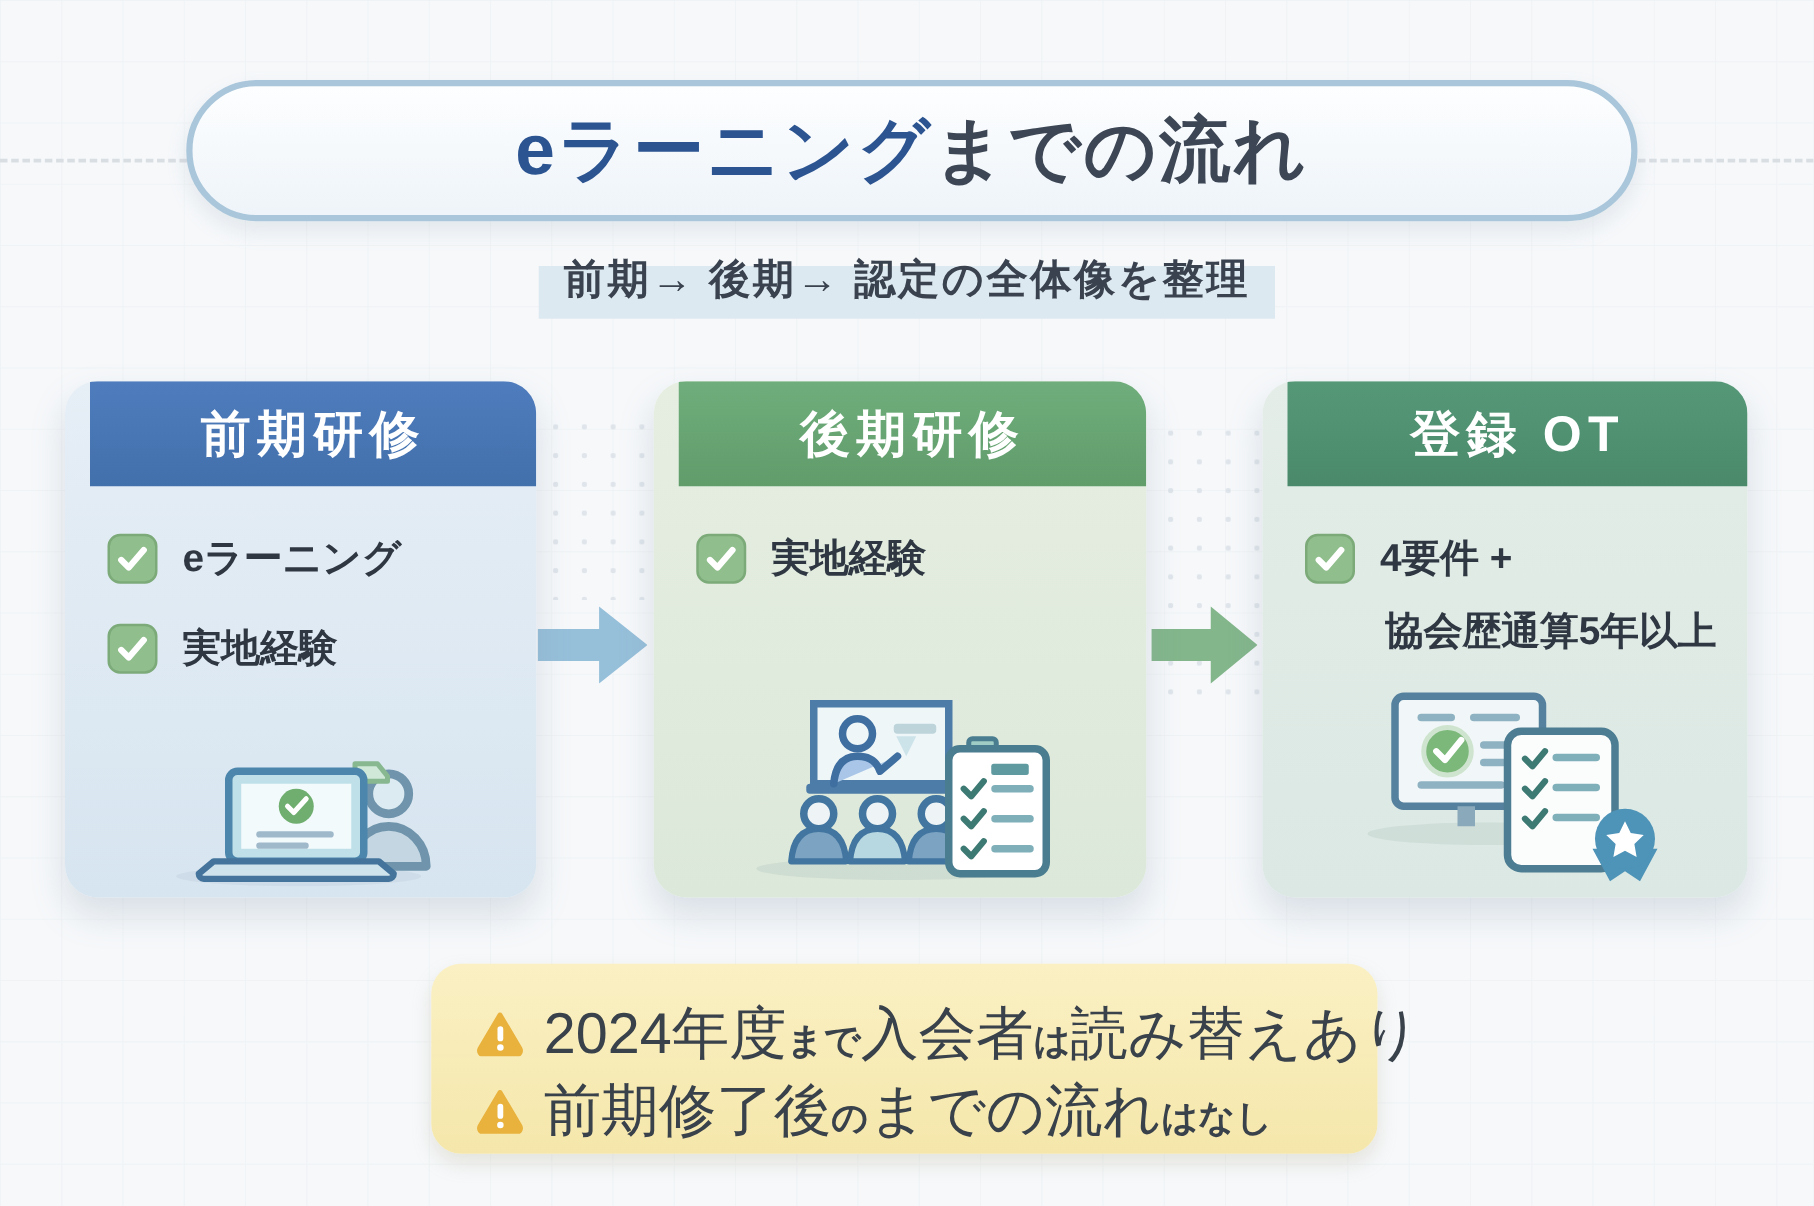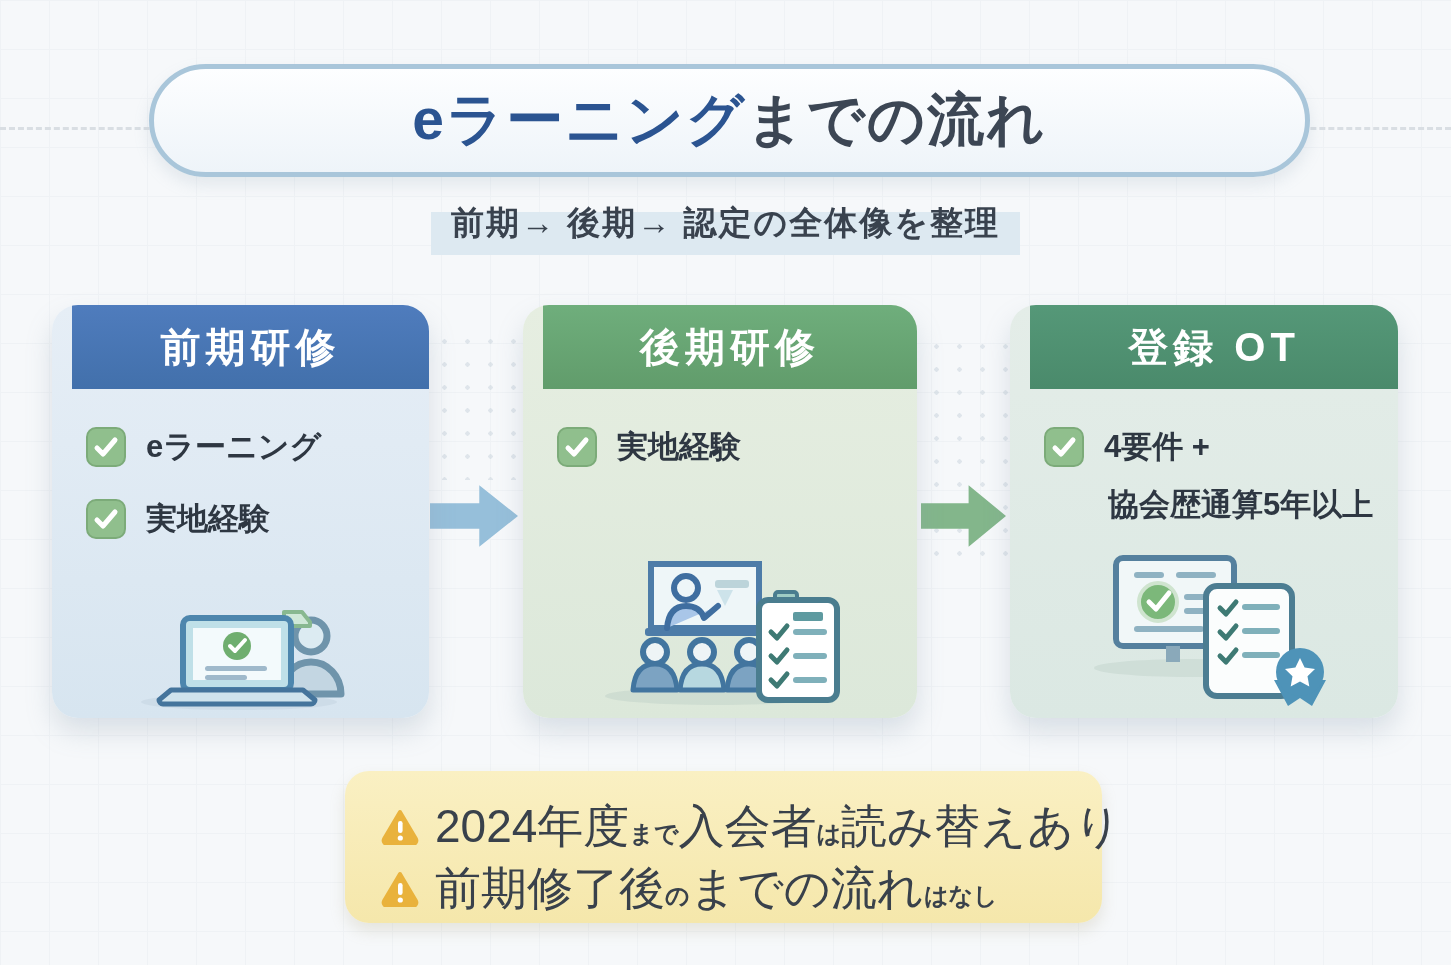--- a/index.html
+++ b/index.html
@@ -82,21 +82,21 @@
   
   .note-box{
     position:absolute; left:345px; top:771px; width:757px; height:152px;
     background:linear-gradient(180deg,#faf0c3 0%,#f5e7ab 100%);
     border-radius:24px; box-shadow:0 8px 16px rgba(160,150,110,.2);
     padding:25px 36px; display:flex; flex-direction:column; justify-content:space-between;
     z-index:2;
   }
   .note-line{ display:flex; align-items:center; gap:16px; color:#39414b; white-space:nowrap; }
   .seg-strong{ font-size:46px; font-weight:400; }
-  .seg-normal{ font-size:24px; font-weight:600; }
+  .seg-normal{ font-size:29px; font-weight:600; }
   .warn-glyph{ flex:0 0 auto; display:flex; }
 </style>
 </head>
 <body>
 
 <div class="canvas">
   <div class="grid-bg"></div>
   <div class="dots-patch dots-a"></div>
   <div class="dots-patch dots-b"></div>
   <div class="dash-line"></div>

